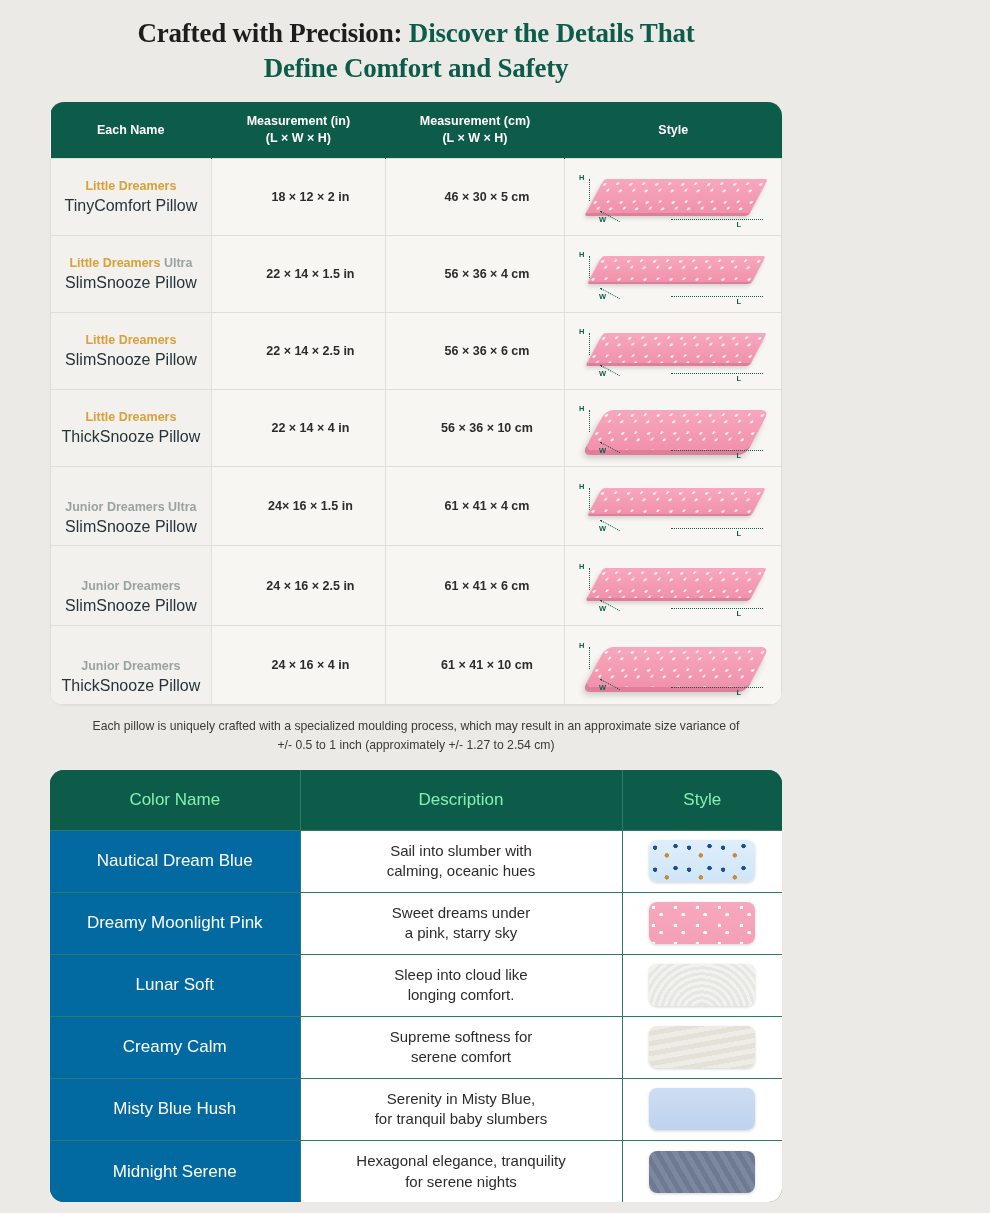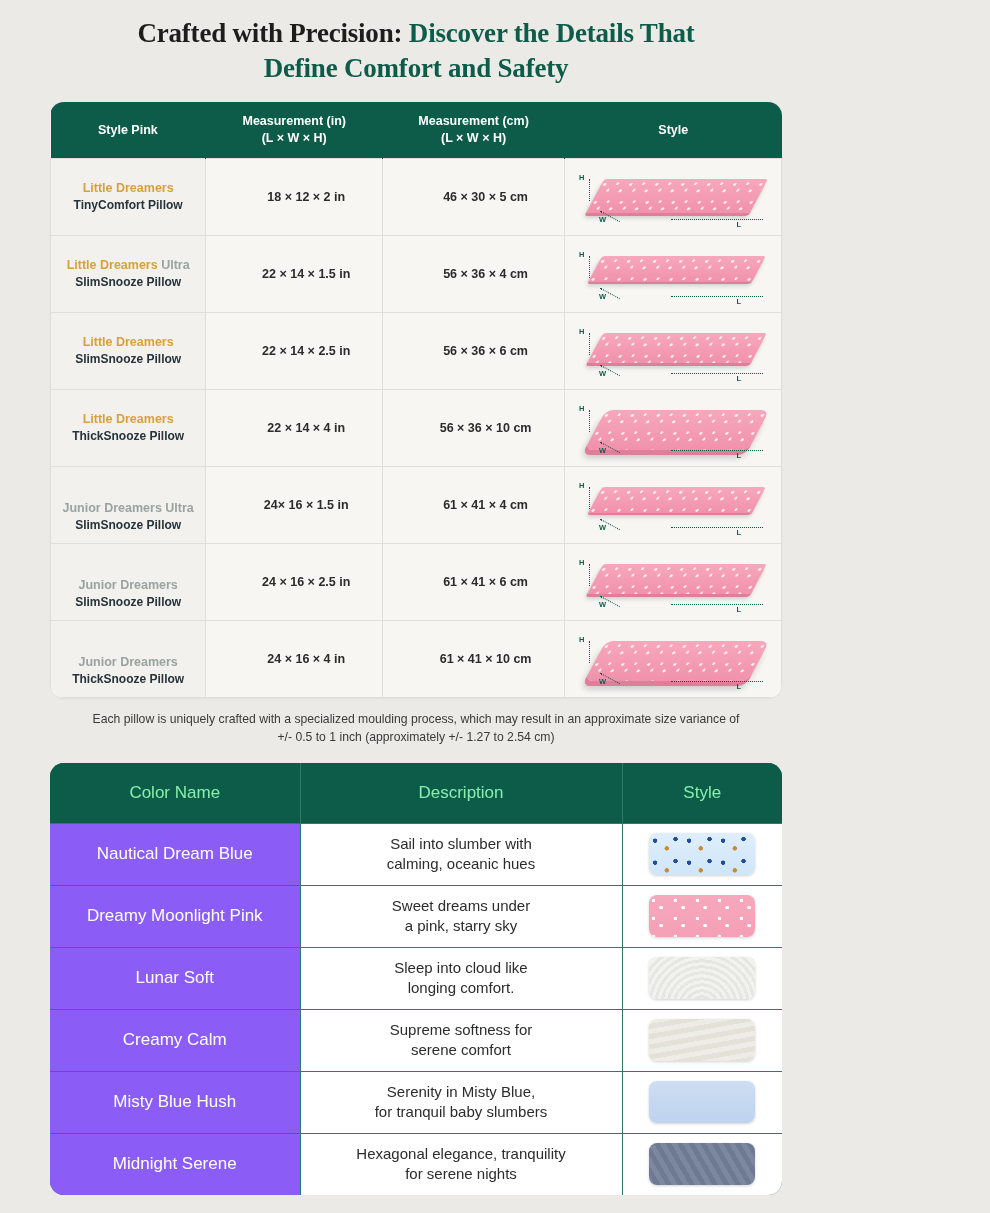--- a/index.html
+++ b/index.html
@@ -63,21 +63,21 @@
     line-height: 1.35;
     font-weight: bold;
     background: #f2f1ed;
   }
   .t1 td.c-in { width: 230px; font-weight: bold; }
   .t1 td.c-cm { width: 238px; font-weight: bold; }
   .t1 td.c-style { padding: 4px; }
   .brand-little { color: #d8a13a; font-weight: bold; display: block; font-size: 12.5px; }
   .brand-junior { color: #9aa3a0; font-weight: bold; display: block; font-size: 12.5px; margin-top: 24px; }
   .brand-inline { color: #9aa3a0; font-weight: bold; }
-  .model { color: #26333a; font-weight: bold; font-size: 12px; }
+  .model { color: #26333a; font-weight: normal; font-size: 16px; }
 
   .t1 tbody tr { height: 77px; }
 
   
   .pill {
     position: relative;
     width: 208px;
     height: 64px;
     margin: 0 auto;
   }
@@ -144,21 +144,21 @@
     border-right: 1px solid #2e7a66;
     border-bottom: 1px solid #2e7a66;
   }
   .t2 th:last-child { border-right: none; }
   .t2 td {
     border-right: 1px solid #2e7a66;
     border-bottom: 1px solid #2e7a66;
     text-align: center;
     vertical-align: middle;
     color: #ffffff;
-    background: #8b5cf6;
+    background: #0369a1;
   }
   .t2 tbody tr:last-child td { border-bottom: none; }
   .t2 td:last-child { border-right: none; }
   .t2 td.cname { width: 250px; font-size: 17px; padding: 10px 8px; }
   .t2 td.cdesc { width: 322px; font-size: 15px; line-height: 1.35; padding: 10px 12px; background: #ffffff; color: #2c2c2c; }
   .t2 td.cstyle { background: #ffffff; padding: 9px; }
   .t2 tbody tr { height: 62px; }
 
   .swatch {
     width: 106px; height: 42px;
@@ -201,21 +201,21 @@
 
   <div class="heading">
     <span class="h-dark">Crafted with Precision:</span><span class="h-green"> Discover the Details That</span><br>
     <span class="h-green">Define Comfort and Safety</span>
   </div>
 
   <div class="t1-wrap">
     <table class="t1">
       <thead>
         <tr>
-          <th>Style Pink</th>
+          <th>Each Name</th>
           <th>
             <span>Measurement (in)</span><br>
             <span>(L × W × H)</span>
           </th>
           <th>
             <span>Measurement (cm)</span><br>
             <span>(L × W × H)</span>
           </th>
           <th>Style</th>
         </tr>

